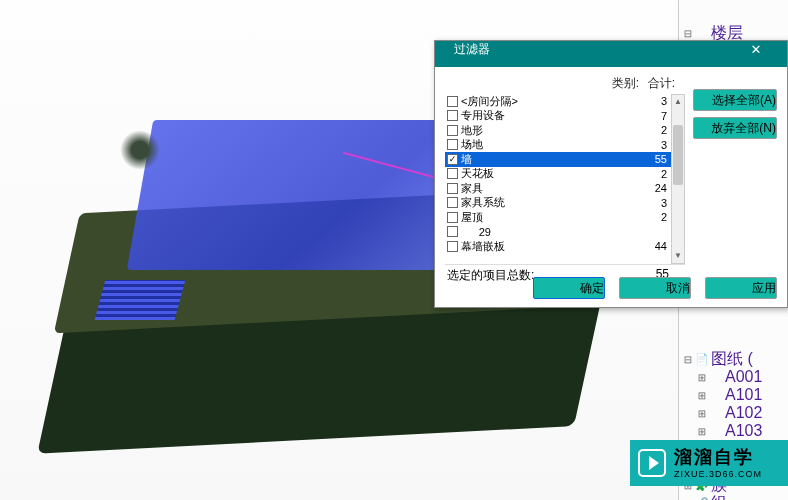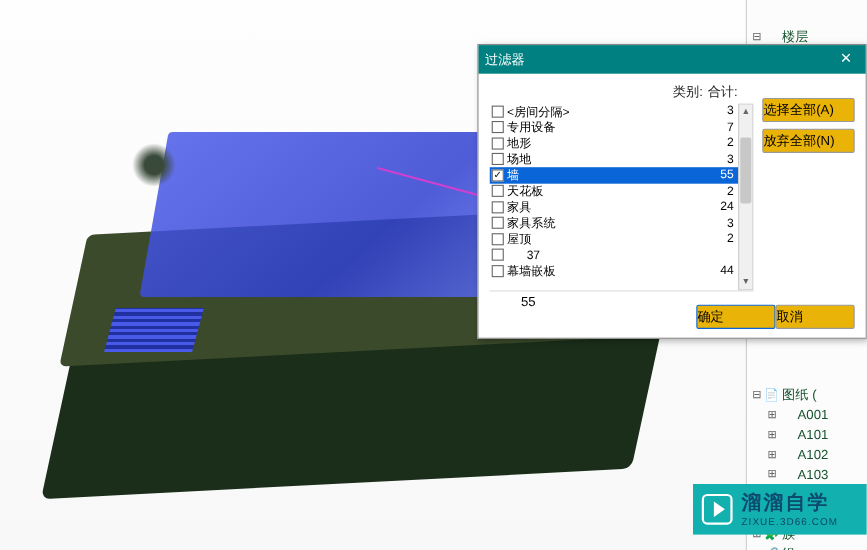--- a/index.html
+++ b/index.html
@@ -88,37 +88,37 @@
     overflow: hidden;
   }
   .tree { padding: 4px 0 0 4px; }
   .tree-row {
     display: flex; align-items: center;
     height: 18px; gap: 2px;
     white-space: nowrap;
   }
   .tree-toggle { width: 10px; text-align: center; color: #666; font-size: 10px; }
   .tree-icon { width: 14px; font-size: 11px; }
-  .tree-label { font-size: 12px; color: #14532d; }
+  .tree-label { font-size: 16px; color: #4c1d95; }
 
   
   .dialog {
     position: absolute;
     left: 434px; top: 40px;
     width: 354px; height: 268px;
     background: #fff;
     border: 1px solid #888;
     box-shadow: 2px 2px 6px rgba(0,0,0,0.3);
   }
   .titlebar {
     height: 26px;
     background: #008080;
     color: #fff;
-    display: flex; align-items: center;
-    padding: 0 6px;
+    display: flex; 
+    padding: 0 19px;
     font-size: 12px;
   }
   .titlebar .title { flex: 1; }
   .titlebar .close {
     width: 24px; height: 20px;
     text-align: center;
     line-height: 18px;
     color: #fff;
     font-size: 13px;
   }
@@ -128,21 +128,21 @@
     gap: 8px;
   }
   .list-area { flex: 1; }
   .list-header {
     display: flex;
     font-size: 12px;
     color: #222;
     padding: 0 10px 2px 2px;
   }
   .list-header .lh-cat { flex: 1; text-align: right; }
-  .list-header .lh-tot { width: 36px; text-align: center; }
+  .list-header .lh-tot { width: 36px; text-align: right; }
   .list-view {
     border: none;
     height: 170px;
     overflow: hidden;
     position: relative;
   }
   .list-rows { width: calc(100% - 14px); }
   .list-scrollbar {
     position: absolute; right: 0; top: 0;
     width: 14px; height: 100%;
@@ -187,42 +187,42 @@
     padding: 2px 16px 0 2px;
     border-top: 1px solid #ddd;
   }
   .totals-row .t-lab { flex: 1; }
   .totals-row .t-val { width: 40px; text-align: right; }
 
   .side-buttons { width: 84px; display: flex; flex-direction: column; gap: 6px; padding-top: 14px; }
   .btn {
     height: 22px;
     border: 1px solid #999;
-    background: #eab308;
+    background: #14b8a6;
     font-size: 12px;
-    text-align: left;
+    text-align: right;
     line-height: 20px;
     border-radius: 2px;
     cursor: default;
   }
   .dlg-footer {
     position: absolute;
     bottom: 8px; right: 10px;
-    display: flex; gap: 0;
+    display: flex; gap: 14px;
   }
   .dlg-footer .btn { width: 72px; }
   .dlg-footer .btn.ok { border-color: #0a66d8; }
 
   
   .watermark {
     position: absolute;
     right: 0; bottom: 14px;
     width: 158px; height: 46px;
     background: #13b0b0;
-    color: #0c4a6e;
+    color: #000000;
     display: flex; align-items: center;
     padding-left: 8px;
     gap: 8px;
     font-size: 18px;
     font-weight: 600;
     letter-spacing: 2px;
   }
   .wm-icon {
     width: 28px; height: 28px;
     border: 2px solid #fff;
@@ -368,46 +368,48 @@
               <span class="row-name">家具系统</span>
               <span class="row-count">3</span>
             </div>
             <div class="list-row">
               <span class="cb"></span>
               <span class="row-name">屋顶</span>
               <span class="row-count">2</span>
             </div>
             <div class="list-row">
               <span class="cb"></span>
-              <span class="row-count">37</span>
+              <span class="row-count">29</span>
             </div>
             <div class="list-row">
               <span class="cb"></span>
               <span class="row-name">幕墙嵌板</span>
               <span class="row-count">44</span>
             </div>
           </div>
         <div class="list-scrollbar">
           <div class="scroll-arrow" style="top:0">▲</div>
           <div class="scroll-thumb"></div>
           <div class="scroll-arrow" style="bottom:0">▼</div>
         </div>
       </div>
       <div class="totals-row">
+        <span class="t-lab">选定的项目总数:</span>
         <span class="t-val">55</span>
       </div>
     </div>
     <div class="side-buttons">
       <div class="btn">选择全部(A)</div>
       <div class="btn">放弃全部(N)</div>
     </div>
   </div>
   <div class="dlg-footer">
     <div class="btn ok">确定</div>
     <div class="btn">取消</div>
+    <div class="btn">应用</div>
   </div>
 </div>
 
 <div class="watermark">
   <div class="wm-icon">
       <div class="wm-play"></div>
     </div>
   <div class="wm-text">
     <span>溜溜自学</span>
     <span class="wm-sub">ZIXUE.3D66.COM</span>

